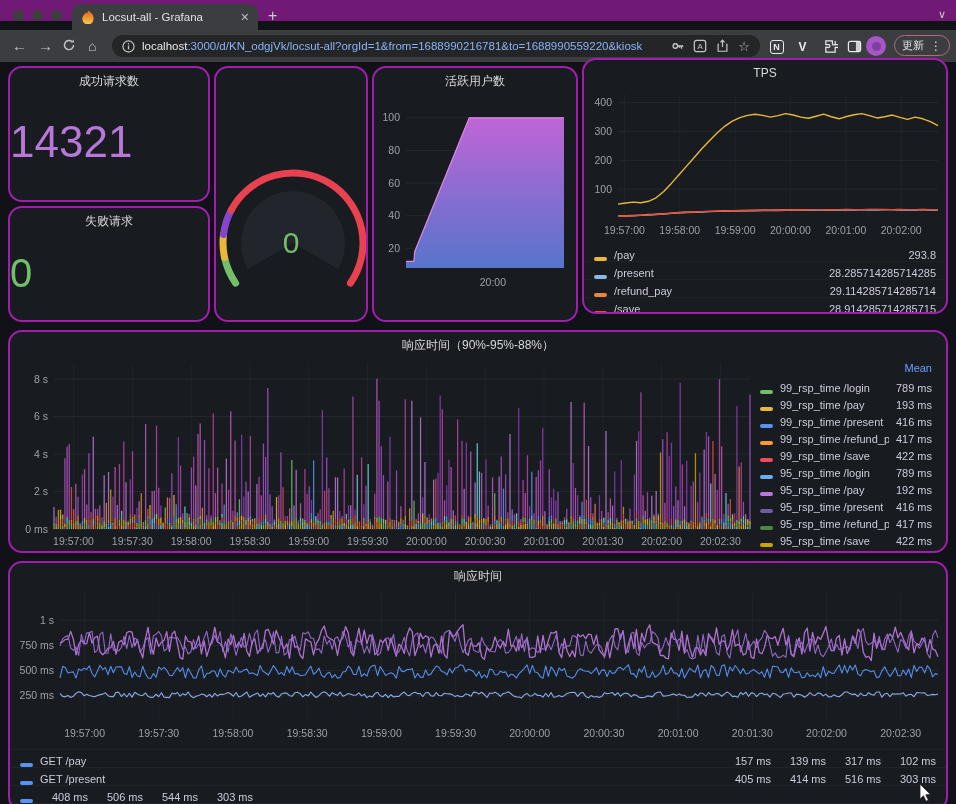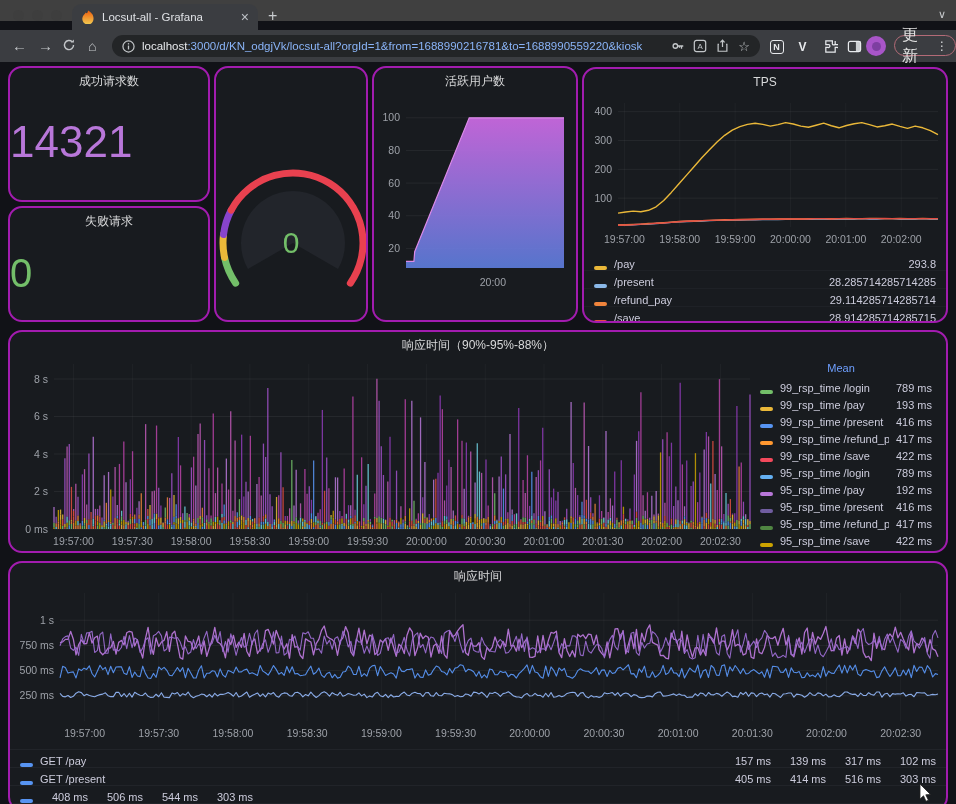--- a/index.html
+++ b/index.html
@@ -1,19 +1,19 @@
 <!DOCTYPE html>
 <html><head>
 <meta charset="utf-8">
 <style>
   html,body{margin:0;padding:0}
   body{width:956px;height:804px;overflow:hidden;position:relative;background:#111217;
        font-family:"Liberation Sans","DejaVu Sans",sans-serif;-webkit-font-smoothing:antialiased}
   
-  .titlebar{position:absolute;left:0;top:0;width:956px;height:21px;background:#404040}
+  .titlebar{position:absolute;left:0;top:0;width:956px;height:21px;background:#701a75}
   .dot{position:absolute;top:10px;width:11px;height:11px;border-radius:50%;background:#3e3e3e}
   .tab{position:absolute;left:72px;top:4px;width:186px;height:26px;background:#3b3d41;
        border-radius:9px 9px 0 0;display:flex;align-items:center;gap:7px;padding:0 9px;box-sizing:border-box}
   .tab-title{color:#dfe1e5;font-size:11.5px;flex:1;white-space:nowrap;overflow:hidden}
   .tab-close{color:#bdc1c6;font-size:14px;line-height:14px;cursor:default}
   .newtab{position:absolute;left:268px;top:7px;color:#c7cacd;font-size:16px}
   .tabchev{position:absolute;right:10px;top:8px;color:#c7cacd;font-size:11px}
   .toolbar{position:absolute;left:0;top:30px;width:956px;height:32px;background:#3b3d41}
   .navic{position:absolute;top:7px;color:#c3c6c9;font-size:15px;line-height:18px}
   .urlbar{position:absolute;left:112px;top:5px;width:648px;height:22px;background:#232527;border-radius:11px;
@@ -22,35 +22,35 @@
   .url .host{color:#e8eaed}
   .url .rest{color:#8ab4f8}
   .pillic{width:16px;height:16px;flex:0 0 auto;display:flex;align-items:center;justify-content:center;color:#c3c6c9}
   .extic{position:absolute;top:8px;width:17px;height:17px;display:flex;align-items:center;justify-content:center;color:#e8eaed;font-size:11px}
   .nbox{border:1.5px solid #e8eaed;border-radius:3px;width:12px;height:12px;font-size:9px;line-height:12px;text-align:center;font-weight:bold}
   .avatar{position:absolute;left:866px;top:6px;width:20px;height:20px;border-radius:50%;background:#a855c8;
           display:flex;align-items:center;justify-content:center}
   .avatar-in{width:9px;height:9px;border-radius:50%;background:#7d3fa0}
   .updatepill{position:absolute;left:894px;top:5px;height:21px;border:1.5px solid #b36b77;border-radius:11px;
               display:flex;align-items:center;padding:0 7px;gap:6px;box-sizing:border-box}
-  .updatepill .utxt{color:#e3e3e3;font-size:16px}
+  .updatepill .utxt{color:#e3e3e3;font-size:11px}
   .updatepill .kebab{color:#d9dadd;font-size:12px}
   
   .panel{position:absolute;background:#181b1f;border:2px solid #a21caf;border-radius:14px;box-sizing:border-box;overflow:hidden}
   .ptitle{height:24px;line-height:26px;text-align:center;font-size:12px;font-weight:500;color:#d8d9da;white-space:nowrap}
   .statwrap{display:flex;align-items:center;}
   .statval{font-weight:500}
   .gauge-val{position:absolute;left:0;width:100%;text-align:center;font-size:30px;font-weight:500}
   .sw{display:inline-block;width:13px;height:4px;border-radius:2px;flex:0 0 auto}
   .legrow{display:flex;align-items:flex-end;gap:7px;height:17px;padding:0 10px;font-size:11px;color:#ccccdc}
   .legrow .lbl{flex:1;white-space:nowrap;overflow:hidden}
   .legrow .val{text-align:right;white-space:nowrap}
   .tps-legend .legrow{border-top:1px solid #1e2126}
   .tps-legend .legrow:first-child{border-top:none}
-  .mean-head{height:17px;line-height:17px;text-align:center;padding-right:10px;font-size:11px;font-weight:500;color:#6e9fff}
+  .mean-head{height:17px;line-height:17px;text-align:right;padding-right:10px;font-size:11px;font-weight:500;color:#6e9fff}
   .table-legend .legrow{border-top:1px solid #212429}
   .table-legend .cell{width:48px;text-align:right}
   svg text{font-family:"Liberation Sans","DejaVu Sans",sans-serif}
   .cursor{position:absolute;left:919px;top:784px}
 </style>
 </head>
 <body>
 
 <div class="titlebar">
   <span class="dot" style="left:13px"></span>
@@ -180,21 +180,21 @@
       <linearGradient id="uag" x1="0" y1="0" x2="0" y2="1">
         <stop offset="0" stop-color="#CE6BE6"></stop>
         <stop offset="1" stop-color="#5C7CDB"></stop>
       </linearGradient>
       <path d="M28 176 L28 169.46938775510205 L35.9 169.46938775510205 L36.69 159.6734693877551 L91.2 25.79591836734693 L186 25.79591836734693 L186 176 Z" fill="url(#uag)" opacity="0.92"></path>
       <path d="M28 169.46938775510205 L35.9 169.46938775510205 L36.69 159.6734693877551 L91.2 25.79591836734693 L186 25.79591836734693" fill="none" stroke="#DA8AE8" stroke-width="1.2"></path>
     </svg>
 
 </div>
 
-<div class="panel" style="left:582px;top:67px;width:366px;height:256px">
+<div class="panel" style="left:582px;top:58px;width:366px;height:256px">
   <div class="ptitle">TPS</div>
   <svg width="358" height="158" style="position:absolute;left:4px;top:24px">
       <line x1="30" y1="105.16279069767442" x2="350" y2="105.16279069767442" stroke="rgba(255,255,255,0.06)" stroke-width="1"></line>
       <text x="24" y="108.66279069767442" text-anchor="end" font-size="10.5" fill="#9da1a8">100</text>
       <line x1="30" y1="76.32558139534885" x2="350" y2="76.32558139534885" stroke="rgba(255,255,255,0.06)" stroke-width="1"></line>
       <text x="24" y="79.82558139534885" text-anchor="end" font-size="10.5" fill="#9da1a8">200</text>
       <line x1="30" y1="47.48837209302326" x2="350" y2="47.48837209302326" stroke="rgba(255,255,255,0.06)" stroke-width="1"></line>
       <text x="24" y="50.98837209302326" text-anchor="end" font-size="10.5" fill="#9da1a8">300</text>
       <line x1="30" y1="18.651162790697683" x2="350" y2="18.651162790697683" stroke="rgba(255,255,255,0.06)" stroke-width="1"></line>
       <text x="24" y="22.151162790697683" text-anchor="end" font-size="10.5" fill="#9da1a8">400</text>

